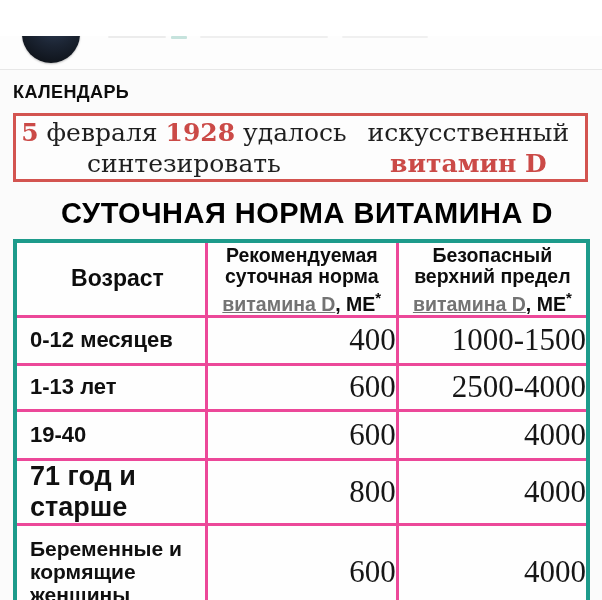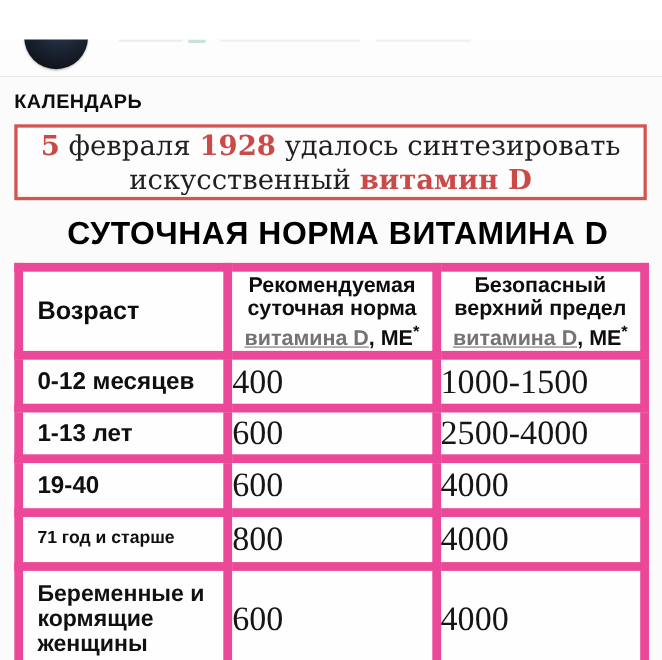--- a/index.html
+++ b/index.html
@@ -31,46 +31,46 @@
   .divider { position: absolute; left: 0; top: 33px; width: 602px; height: 1px; background: #e7e7e7; }
 
   .calendar-label {
     position: absolute; left: 13px; top: 46px;
     font-size: 18px; font-weight: 700; color: #0d0d0d; letter-spacing: 0.4px;
   }
 
   .fact-box {
     position: absolute; left: 13px; top: 77px; width: 575px; height: 69px;
     border: 3px solid #d35450; background: #fdfdfd;
-    display: flex; flex-direction: column; justify-content: center; align-items: center;
+    display: flex; flex-direction: row; justify-content: center; align-items: center;
     font-family: "DejaVu Serif", serif; font-size: 25px; line-height: 31px; color: #1f1f1f;
     text-align: center;
   }
   .fact-red { color: #cb4a47; font-weight: 700; }
 
   .page-title {
     position: absolute; left: 0; top: 161px; width: 602px;
     text-align: center; font-size: 29px; font-weight: 700; color: #000;
     letter-spacing: 0.5px;
     padding-left: 12px;
   }
 
   table.vitamin {
     position: absolute; left: 13px; top: 203px; width: 577px;
     border-collapse: collapse; table-layout: fixed;
     background: #fefefe;
     border: 4px solid #1d9b8b;
   }
-  table.vitamin td { border: 8px solid #ec4899; vertical-align: middle; }
+  table.vitamin td { border: 3px solid #ec4899; vertical-align: middle; }
   td.age-cell { font-weight: 700; font-size: 22px; color: #101010; padding-left: 13px; }
   td.num-cell {
     font-family: "Liberation Serif", serif; font-size: 31px; color: #161616;
-    text-align: left;
+    text-align: right;
   }
-  td.head-col1 { font-weight: 700; font-size: 23px; color: #0d0d0d; padding-left: 13px; }
+  td.head-col1 { font-weight: 700; font-size: 23px; color: #0d0d0d; padding-left: 13px; text-align: center; }
   td.head-col { text-align: center; font-weight: 700; font-size: 19.5px; line-height: 21px; color: #0d0d0d; padding-top: 2px; }
   .teal-text { color: #737373; text-decoration: underline; }
   sup.ast { font-size: 15px; font-weight: 700; }
   td.age-wrap { line-height: 23px; padding-top: 6px; padding-bottom: 6px; padding-right: 8px; }
 </style>
 </head>
 <body>
 
 <div class="canvas">
 
@@ -121,21 +121,21 @@
         <td class="age-cell">1-13 лет</td>
         <td class="num-cell">600</td>
         <td class="num-cell">2500-4000</td>
       </tr>
       <tr style="height:49px">
         <td class="age-cell">19-40</td>
         <td class="num-cell">600</td>
         <td class="num-cell">4000</td>
       </tr>
       <tr style="height:49px">
-        <td class="age-cell" style="font-size:16px">71 год и старше</td>
+        <td class="age-cell" style="font-size:27px">71 год и старше</td>
         <td class="num-cell">800</td>
         <td class="num-cell">4000</td>
       </tr>
       <tr style="height:96px">
         <td class="age-cell age-wrap" style="font-size:21px">Беременные и кормящие женщины</td>
         <td class="num-cell">600</td>
         <td class="num-cell">4000</td>
       </tr>
     </tbody>
   </table>

